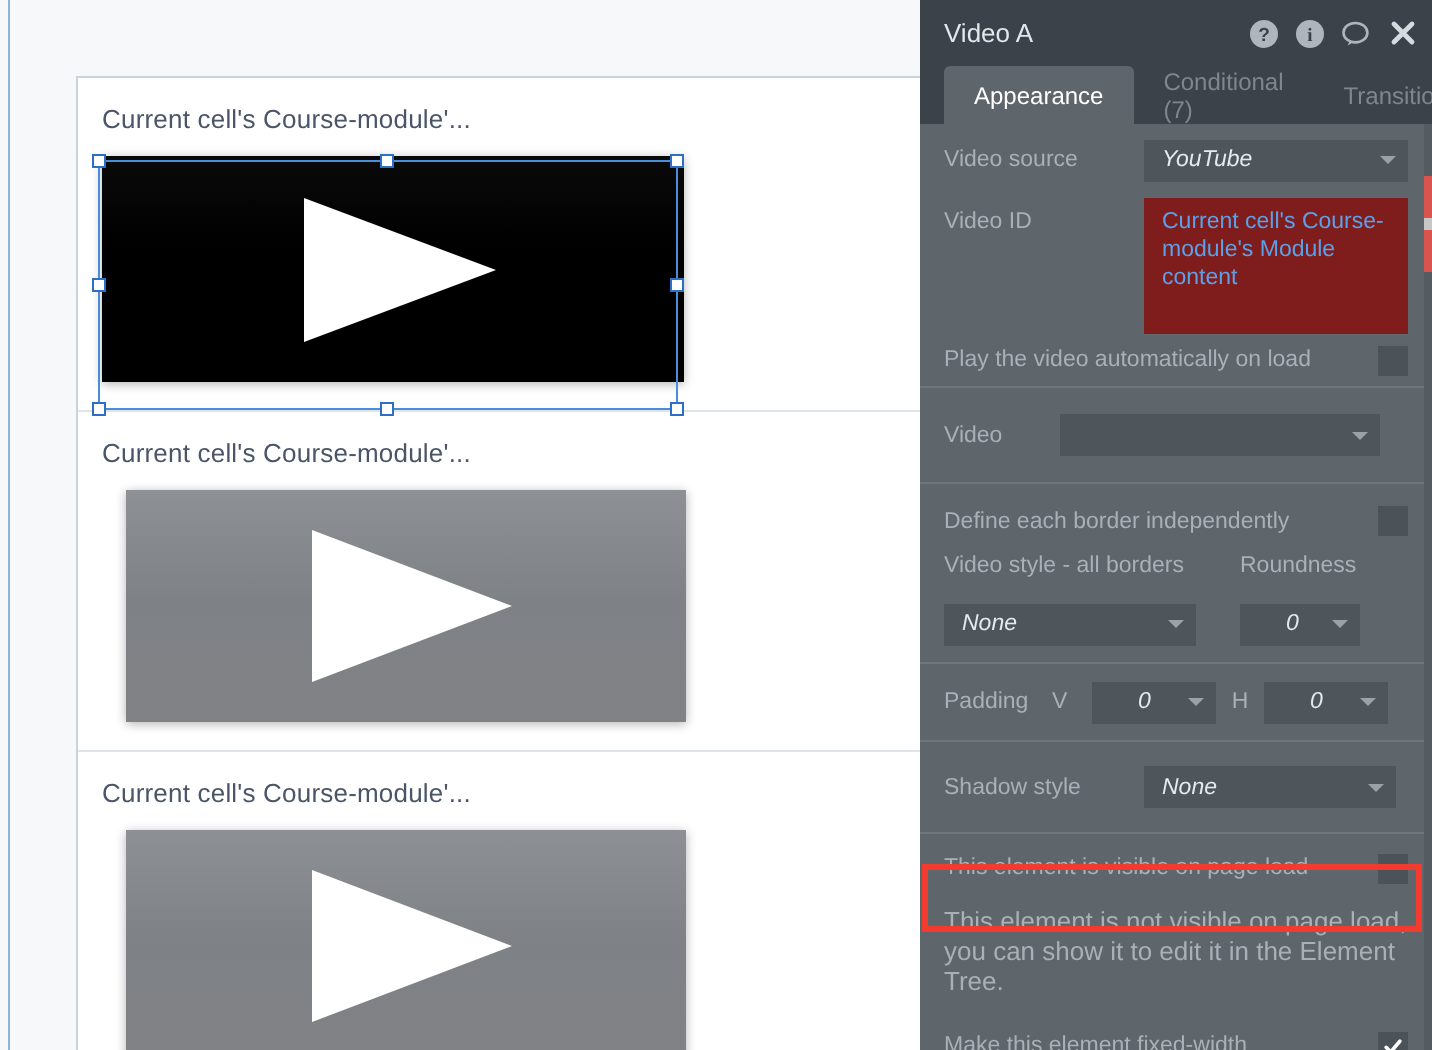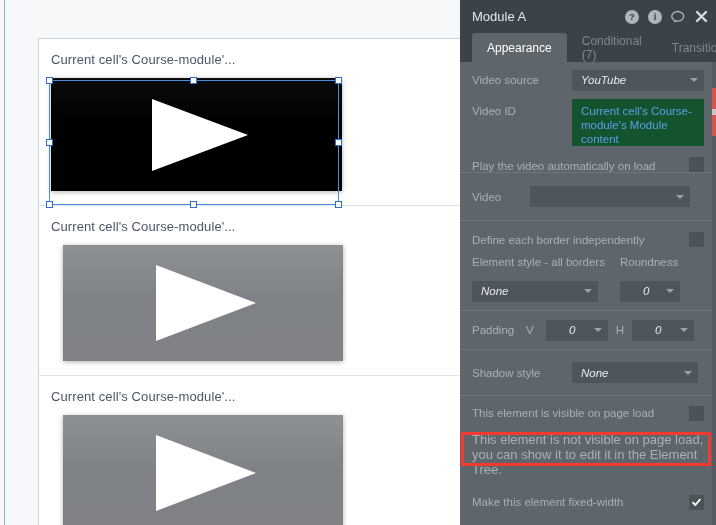--- a/index.html
+++ b/index.html
@@ -188,23 +188,23 @@
   }
   .sel-wide { width: 133px; }
   .sel-style { width: 160px; }
   .sel-border { width: 126px; }
   .sel-num { width: 60px; }
   .sel-num .v { margin: 0 auto 0 14px; }
   .sel-pad { width: 62px; }
   .sel-shadow { width: 126px; }
 
   .valuebox {
-    background: #14532d;
+    background: #7f1d1d;
     width: 133px;
-    padding: 5px 8px 0 9px;
+    padding: 5px 8px 21px 9px;
     color: #5ba0e8;
     font-size: 11.5px;
     line-height: 14px;
   }
 
   .cbox {
     width: 15px; height: 15px;
     background: #4b5258;
     display: inline-flex; align-items: center; justify-content: center;
   }
@@ -287,21 +287,21 @@
       <div class="handle h-mr"></div>
       <div class="handle h-bl"></div>
       <div class="handle h-bc"></div>
       <div class="handle h-br"></div>
     </div>
   </div>
 
   <div id="prop-panel">
 
     <div class="panel-header">
-      <div class="panel-title">Module A</div>
+      <div class="panel-title">Video A</div>
       <div class="hdr-icons">
         <span class="ic">
           <svg width="14" height="14" viewBox="0 0 14 14">
               <circle cx="7" cy="7" r="7" fill="#aeb5bb"></circle>
               <text x="7" y="10.4" font-size="9.5" font-family="Liberation Sans, sans-serif" font-weight="bold" fill="#3b424a" text-anchor="middle">?</text>
             </svg>
         </span>
         <span class="ic">
           <svg width="14" height="14" viewBox="0 0 14 14">
               <circle cx="7" cy="7" r="7" fill="#aeb5bb"></circle>
@@ -336,21 +336,21 @@
           <span>YouTube</span>
           <span class="caret"></span>
         </div>
       </div>
 
       <div class="row" style="min-height:38px; align-items:flex-start; padding-top:4px;">
         <span class="row-label lbl-w" style="padding-top:6px;">Video ID</span>
         <div class="valuebox">Current cell's Course-module's Module content</div>
       </div>
 
-      <div class="row" style="min-height:26px;align-items:flex-end;">
+      <div class="row" style="min-height:26px;">
         <span class="row-label">Play the video automatically on load</span>
         <span class="spacer"></span>
         <span class="cbox"></span>
       </div>
 
     </div>
 
     <div class="sect">
       <div class="row" style="min-height:47px;">
         <span class="row-label" style="width:40px;">Video</span>
@@ -362,21 +362,21 @@
     </div>
 
     <div class="sect">
       <div class="row" style="min-height:31px; padding-top:6px;">
         <span class="row-label">Define each border independently</span>
         <span class="spacer"></span>
         <span class="cbox"></span>
       </div>
 
       <div class="row" style="min-height:20px;">
-        <span class="row-label" style="width:148px;">Element style - all borders</span>
+        <span class="row-label" style="width:148px;">Video style - all borders</span>
         <span class="row-label">Roundness</span>
       </div>
 
       <div class="row" style="min-height:38px;">
         <div class="select sel-border">
           <span>None</span>
           <span class="caret"></span>
         </div>
         <span style="width:22px;"></span>
         <div class="select sel-num">

